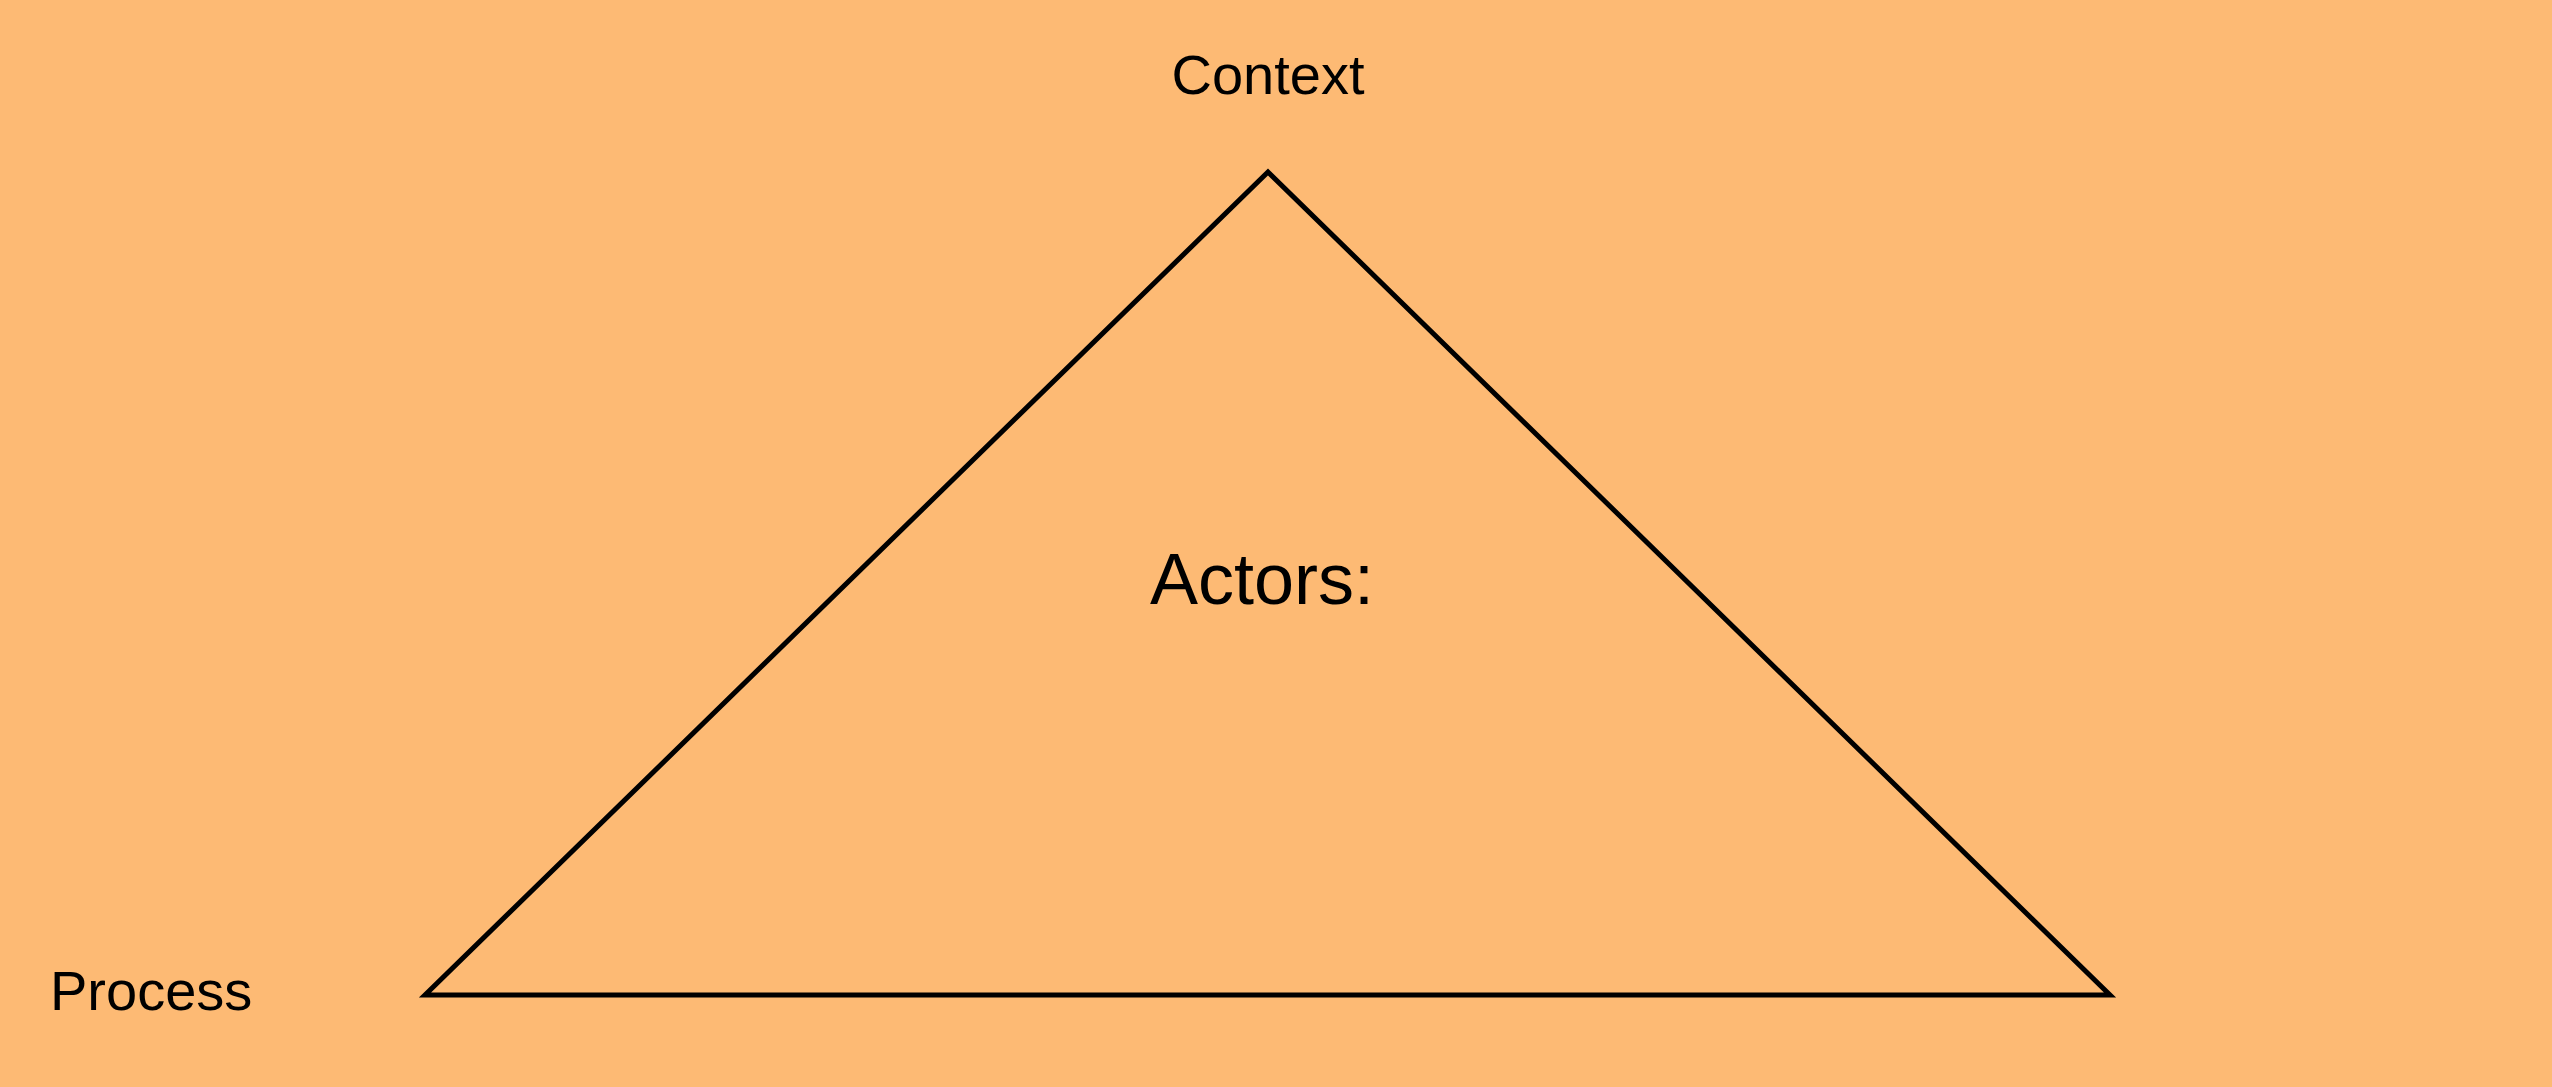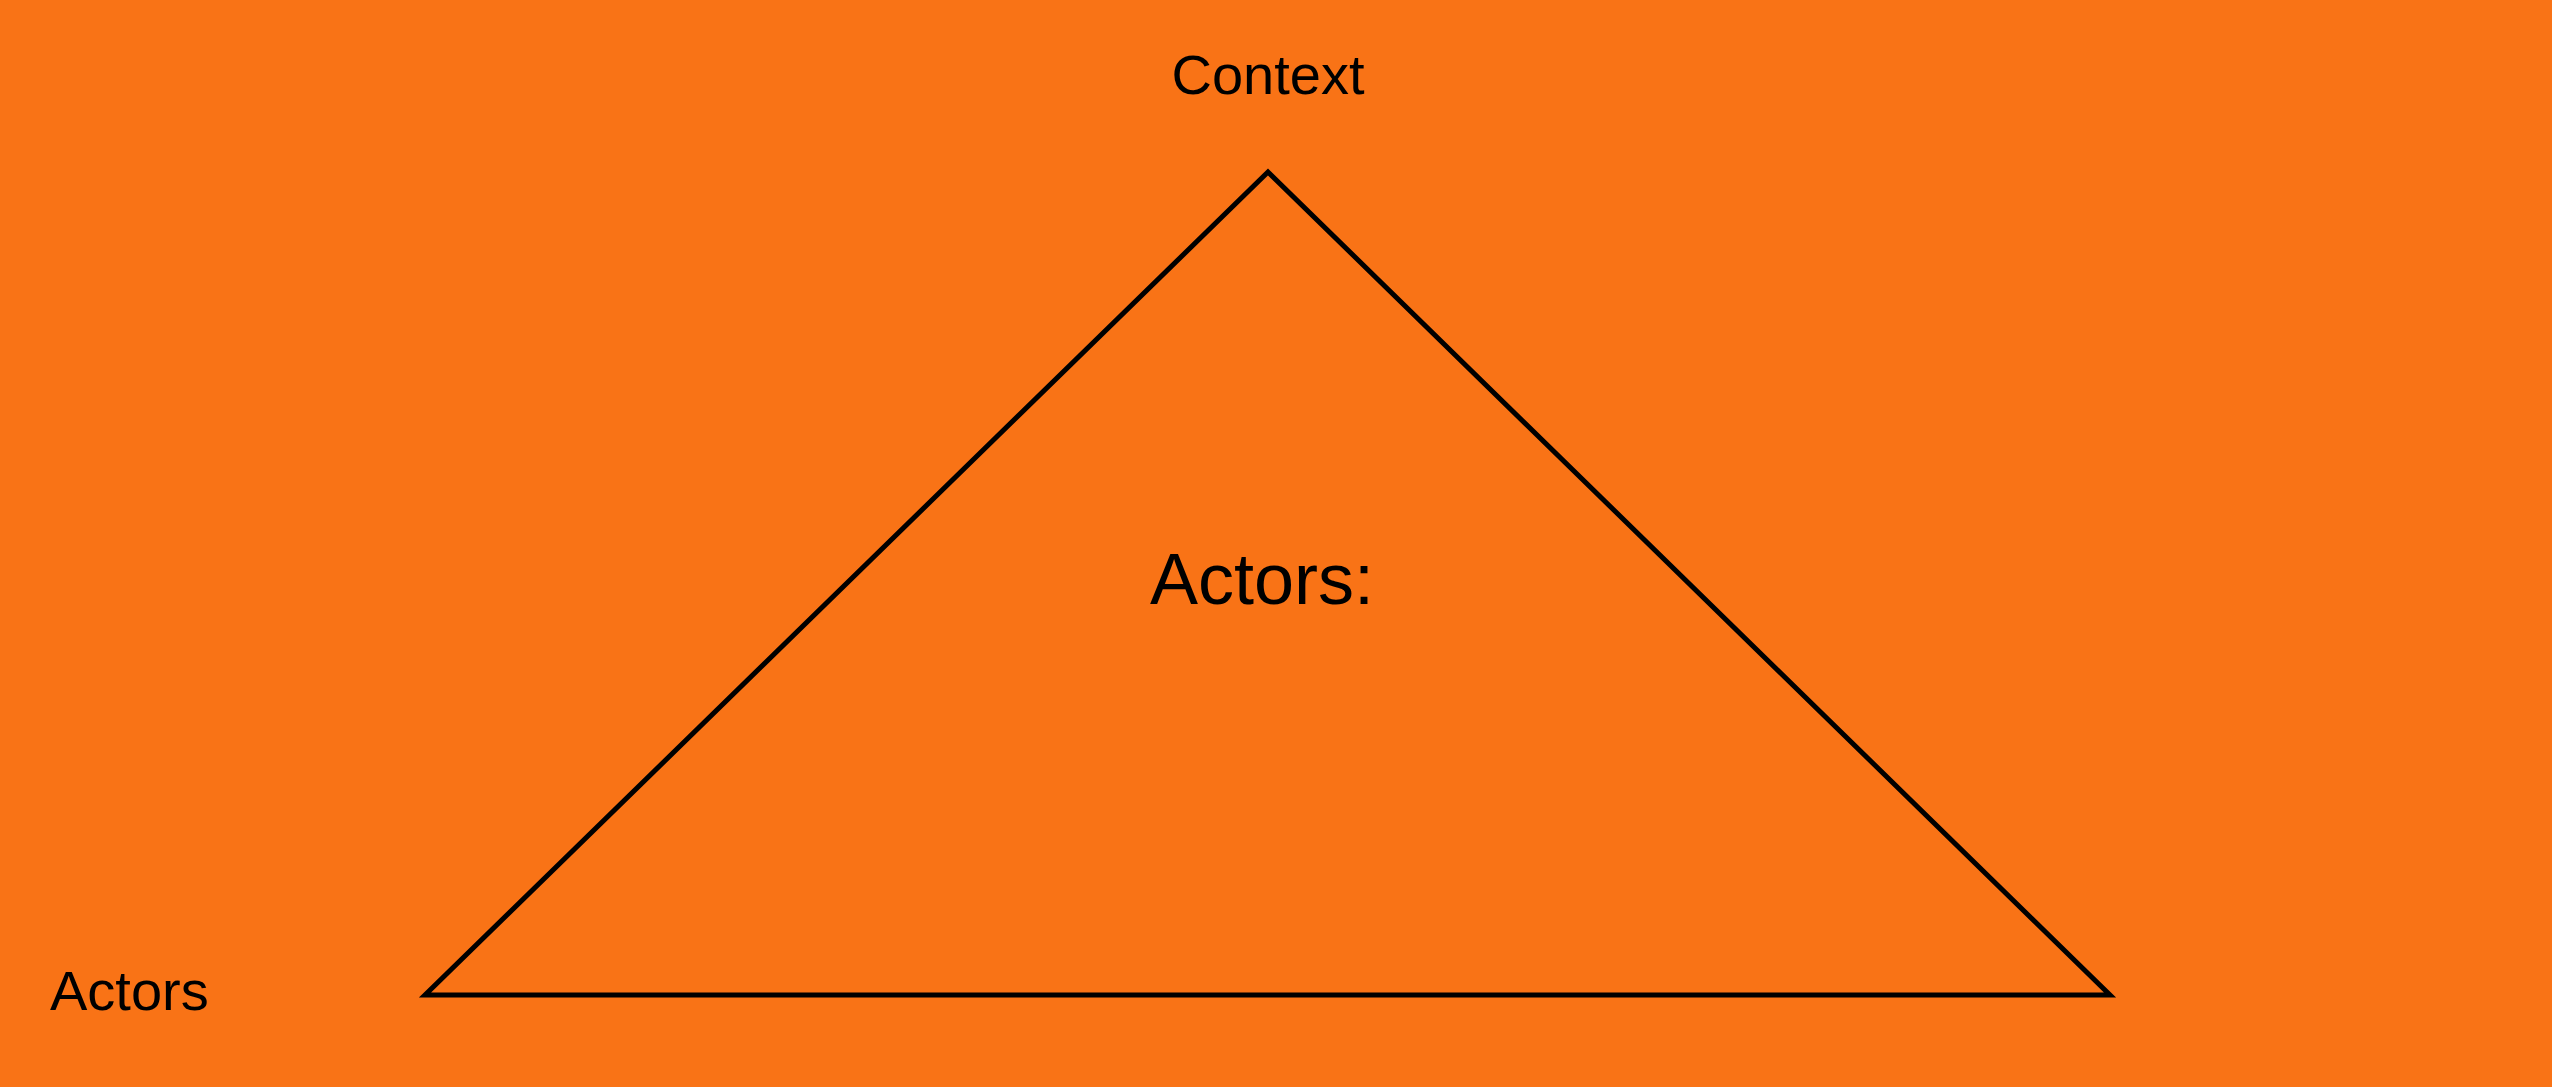--- a/index.html
+++ b/index.html
@@ -71,28 +71,28 @@
   }
 
   #center-text .line {
     display: block;
     white-space: nowrap;
   }
 </style>
 </head>
 <body>
 
-<div id="canvas" style="background: #f97316; color: rgb(0, 0, 0);">
+<div id="canvas" style="background: #fdba74; color: rgb(0, 0, 0);">
 
   <svg id="triangle-svg" viewBox="0 0 2552 1087" xmlns="http://www.w3.org/2000/svg" aria-hidden="true">
     <polygon points="1268,172 2110,995 425,995" fill="none" stroke="#000000" stroke-width="5" stroke-linejoin="miter"></polygon>
   </svg>
 
   <div class="vertex-label" id="label-context">Context</div>
 
-  <div class="vertex-label" id="label-process">Actors</div>
+  <div class="vertex-label" id="label-process">Process</div>
 
 
   <div id="center-text">
     <span class="line">Actors:</span>
   </div>
 
 </div>
 
 </body></html>

